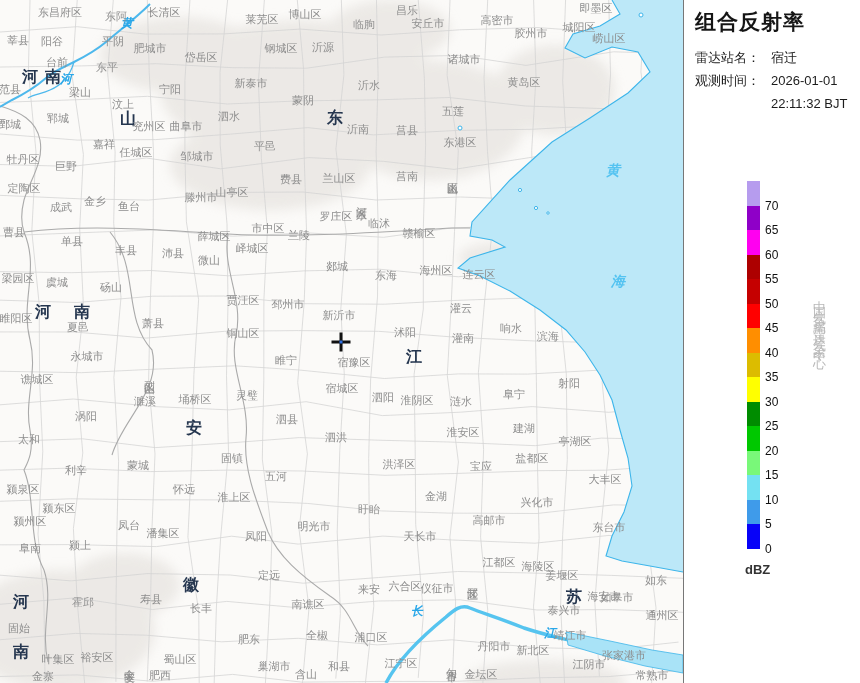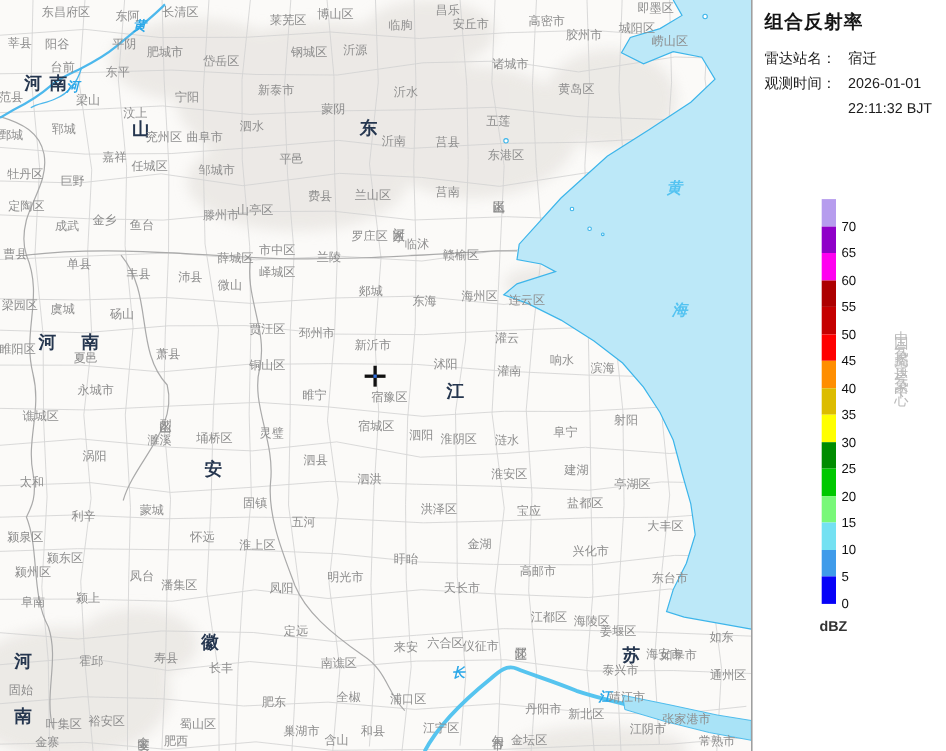--- a/index.html
+++ b/index.html
@@ -14,21 +14,21 @@
   .map-label.r{color:#2aa7e8;font-size:12px;font-weight:bold;font-style:italic;}
   .map-label.s{color:#54c3f1;font-size:14px;font-weight:bold;font-style:italic;}
   .map-label.v{writing-mode:vertical-lr;transform:translate(-50%,-50%);letter-spacing:1px;}
   .cross{position:absolute;width:19px;height:19px;transform:translate(-50%,-50%);}
   .cross:before{content:"";position:absolute;left:0;top:8px;width:19px;height:3px;background:#111;}
   .cross:after{content:"";position:absolute;left:8px;top:0;width:3px;height:19px;background:#111;}
   .cross .c{position:absolute;left:8px;top:8px;width:3px;height:3px;background:#2f6fe0;z-index:2;}
   
   .panel{position:absolute;left:683px;top:0;width:177px;height:683px;background:#fff;
          border-left:1px solid #777;box-sizing:border-box;}
-  .panel-title{margin:8px 0 0 11px;font-size:17px;font-weight:bold;color:#151515;letter-spacing:1px;}
+  .panel-title{margin:8px 0 0 11px;font-size:21px;font-weight:bold;color:#151515;letter-spacing:1px;}
   .info{margin:10px 0 0 11px;font-size:13px;color:#1c1c1c;}
   .info-row{display:flex;line-height:23px;}
   .info-label{width:76px;flex:none;}
   .info-value{flex:1;}
   .info-value .second{display:block;}
   .colorbar{position:absolute;left:63px;top:181px;width:13px;}
   .cb-seg{width:13px;}
   .cb-labels{position:absolute;left:81px;top:174px;width:30px;font-size:12px;color:#111;}
   .cb-label{position:absolute;left:0;line-height:12px;}
   .dbz{position:absolute;left:61px;top:562px;font-size:13px;font-weight:bold;color:#333;}
@@ -204,21 +204,21 @@
         <div class="map-label" style="left: 339px; top: 178px;">兰山区</div>
         <div class="map-label" style="left: 407px; top: 176px;">莒南</div>
         <div class="map-label" style="left: 24px; top: 188px;">定陶区</div>
         <div class="map-label" style="left: 232px; top: 192px;">山亭区</div>
         <div class="map-label" style="left: 201px; top: 197px;">滕州市</div>
         <div class="map-label" style="left: 61px; top: 207px;">成武</div>
         <div class="map-label" style="left: 95px; top: 201px;">金乡</div>
         <div class="map-label" style="left: 129px; top: 206px;">鱼台</div>
         <div class="map-label" style="left: 336px; top: 216px;">罗庄区</div>
         <div class="map-label" style="left: 379px; top: 223px;">临沭</div>
-        <div class="map-label" style="left: 252px; top: 228px;">市中区</div>
+        <div class="map-label" style="left: 268px; top: 228px;">市中区</div>
         <div class="map-label" style="left: 252px; top: 248px;">峄城区</div>
         <div class="map-label" style="left: 299px; top: 235px;">兰陵</div>
         <div class="map-label" style="left: 419px; top: 233px;">赣榆区</div>
         <div class="map-label" style="left: 14px; top: 232px;">曹县</div>
         <div class="map-label" style="left: 72px; top: 241px;">单县</div>
         <div class="map-label" style="left: 126px; top: 250px;">丰县</div>
         <div class="map-label" style="left: 173px; top: 253px;">沛县</div>
         <div class="map-label" style="left: 214px; top: 236px;">薛城区</div>
         <div class="map-label" style="left: 209px; top: 260px;">微山</div>
         <div class="map-label" style="left: 337px; top: 266px;">郯城</div>

